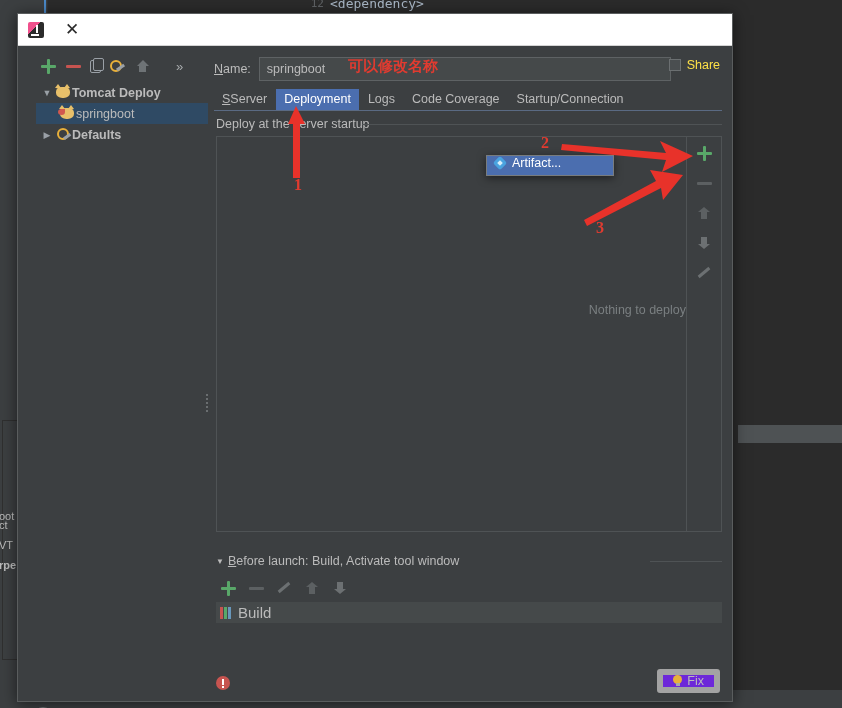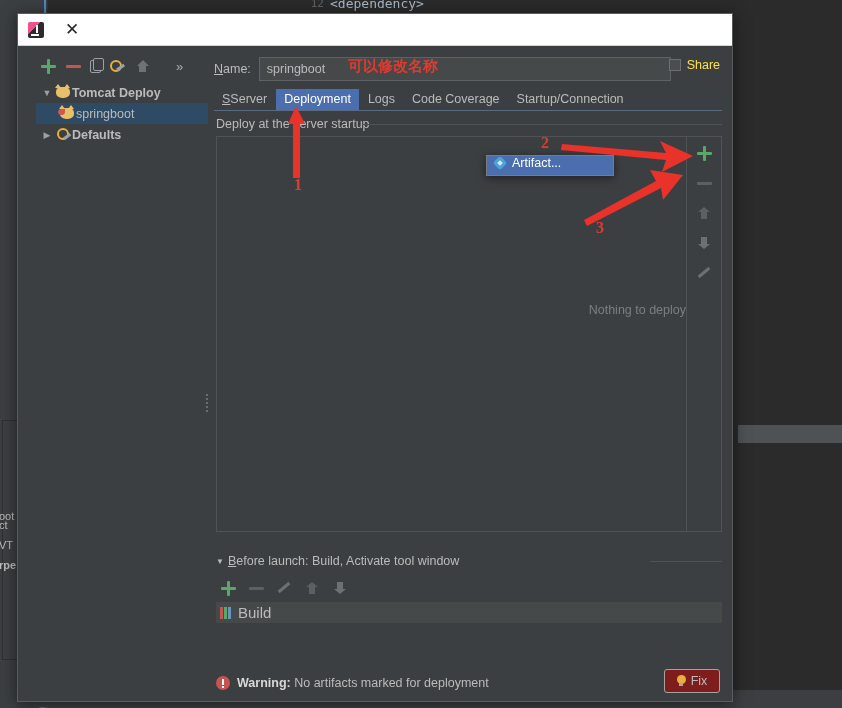--- a/index.html
+++ b/index.html
@@ -257,22 +257,22 @@
   
   .warn-row { position:absolute; left:4px; top:620px; right:4px; height:26px; display:flex; align-items:center; }
   .warn-ic {
     width:14px; height:14px; border-radius:50%; background:#c75450; position:relative; margin-right:7px; flex:0 0 auto;
   }
   .warn-ic::before{content:"";position:absolute;left:6px;top:2.5px;width:2px;height:6px;background:#ffffff;}
   .warn-ic::after{content:"";position:absolute;left:6px;top:10px;width:2px;height:2px;background:#ffffff;}
   .warn-txt { font-size:12.5px; color:#bbbbbb; }
   .warn-txt b { color:#d8d8d8; }
   .fix-btn {
-    position:absolute; right:6px; top:619px; height:24px; min-width:56px; background:#7f1d1d;
-    border:1px solid #a3a3a3; border-radius:3px; color:#bbbbbb; font-size:12.5px;
+    position:absolute; right:6px; top:619px; height:24px; min-width:56px; background:#6d28d9;
+    border:6px solid #a3a3a3; border-radius:3px; color:#bbbbbb; font-size:12.5px;
     display:flex; align-items:center; justify-content:center; gap:5px; padding:0 10px;
   }
   .bulb { width:9px; height:12px; position:relative; display:inline-block; }
   .bulb::before{content:"";position:absolute;left:0;top:0;width:9px;height:9px;border-radius:50%;background:#e8b03a;}
   .bulb::after{content:"";position:absolute;left:2.5px;top:8px;width:4px;height:3px;background:#a8a8a8;}
   .help-btn {
     position:absolute; left:14px; top:661px; width:22px; height:22px; border-radius:50%;
     border:1px solid #5a5e60; background:#434749; color:#7aa7c7; font-size:12px;
     display:flex; align-items:center; justify-content:center;
   }
@@ -416,21 +416,20 @@
         <div class="bl-item">
           <span class="build-ic">
               <i></i>
             </span>
           <span>Build</span>
         </div>
 
 
         <div class="warn-row">
           <span class="warn-ic"></span>
-          <span class="warn-txt"><b>Warning:</b> <span>No artifacts marked for deployment</span></span>
         </div>
         <div class="fix-btn">
           <span class="bulb"></span>
           <span>Fix</span>
         </div>
 
       </div>
 
       <div class="help-btn">?</div>
     </div>

